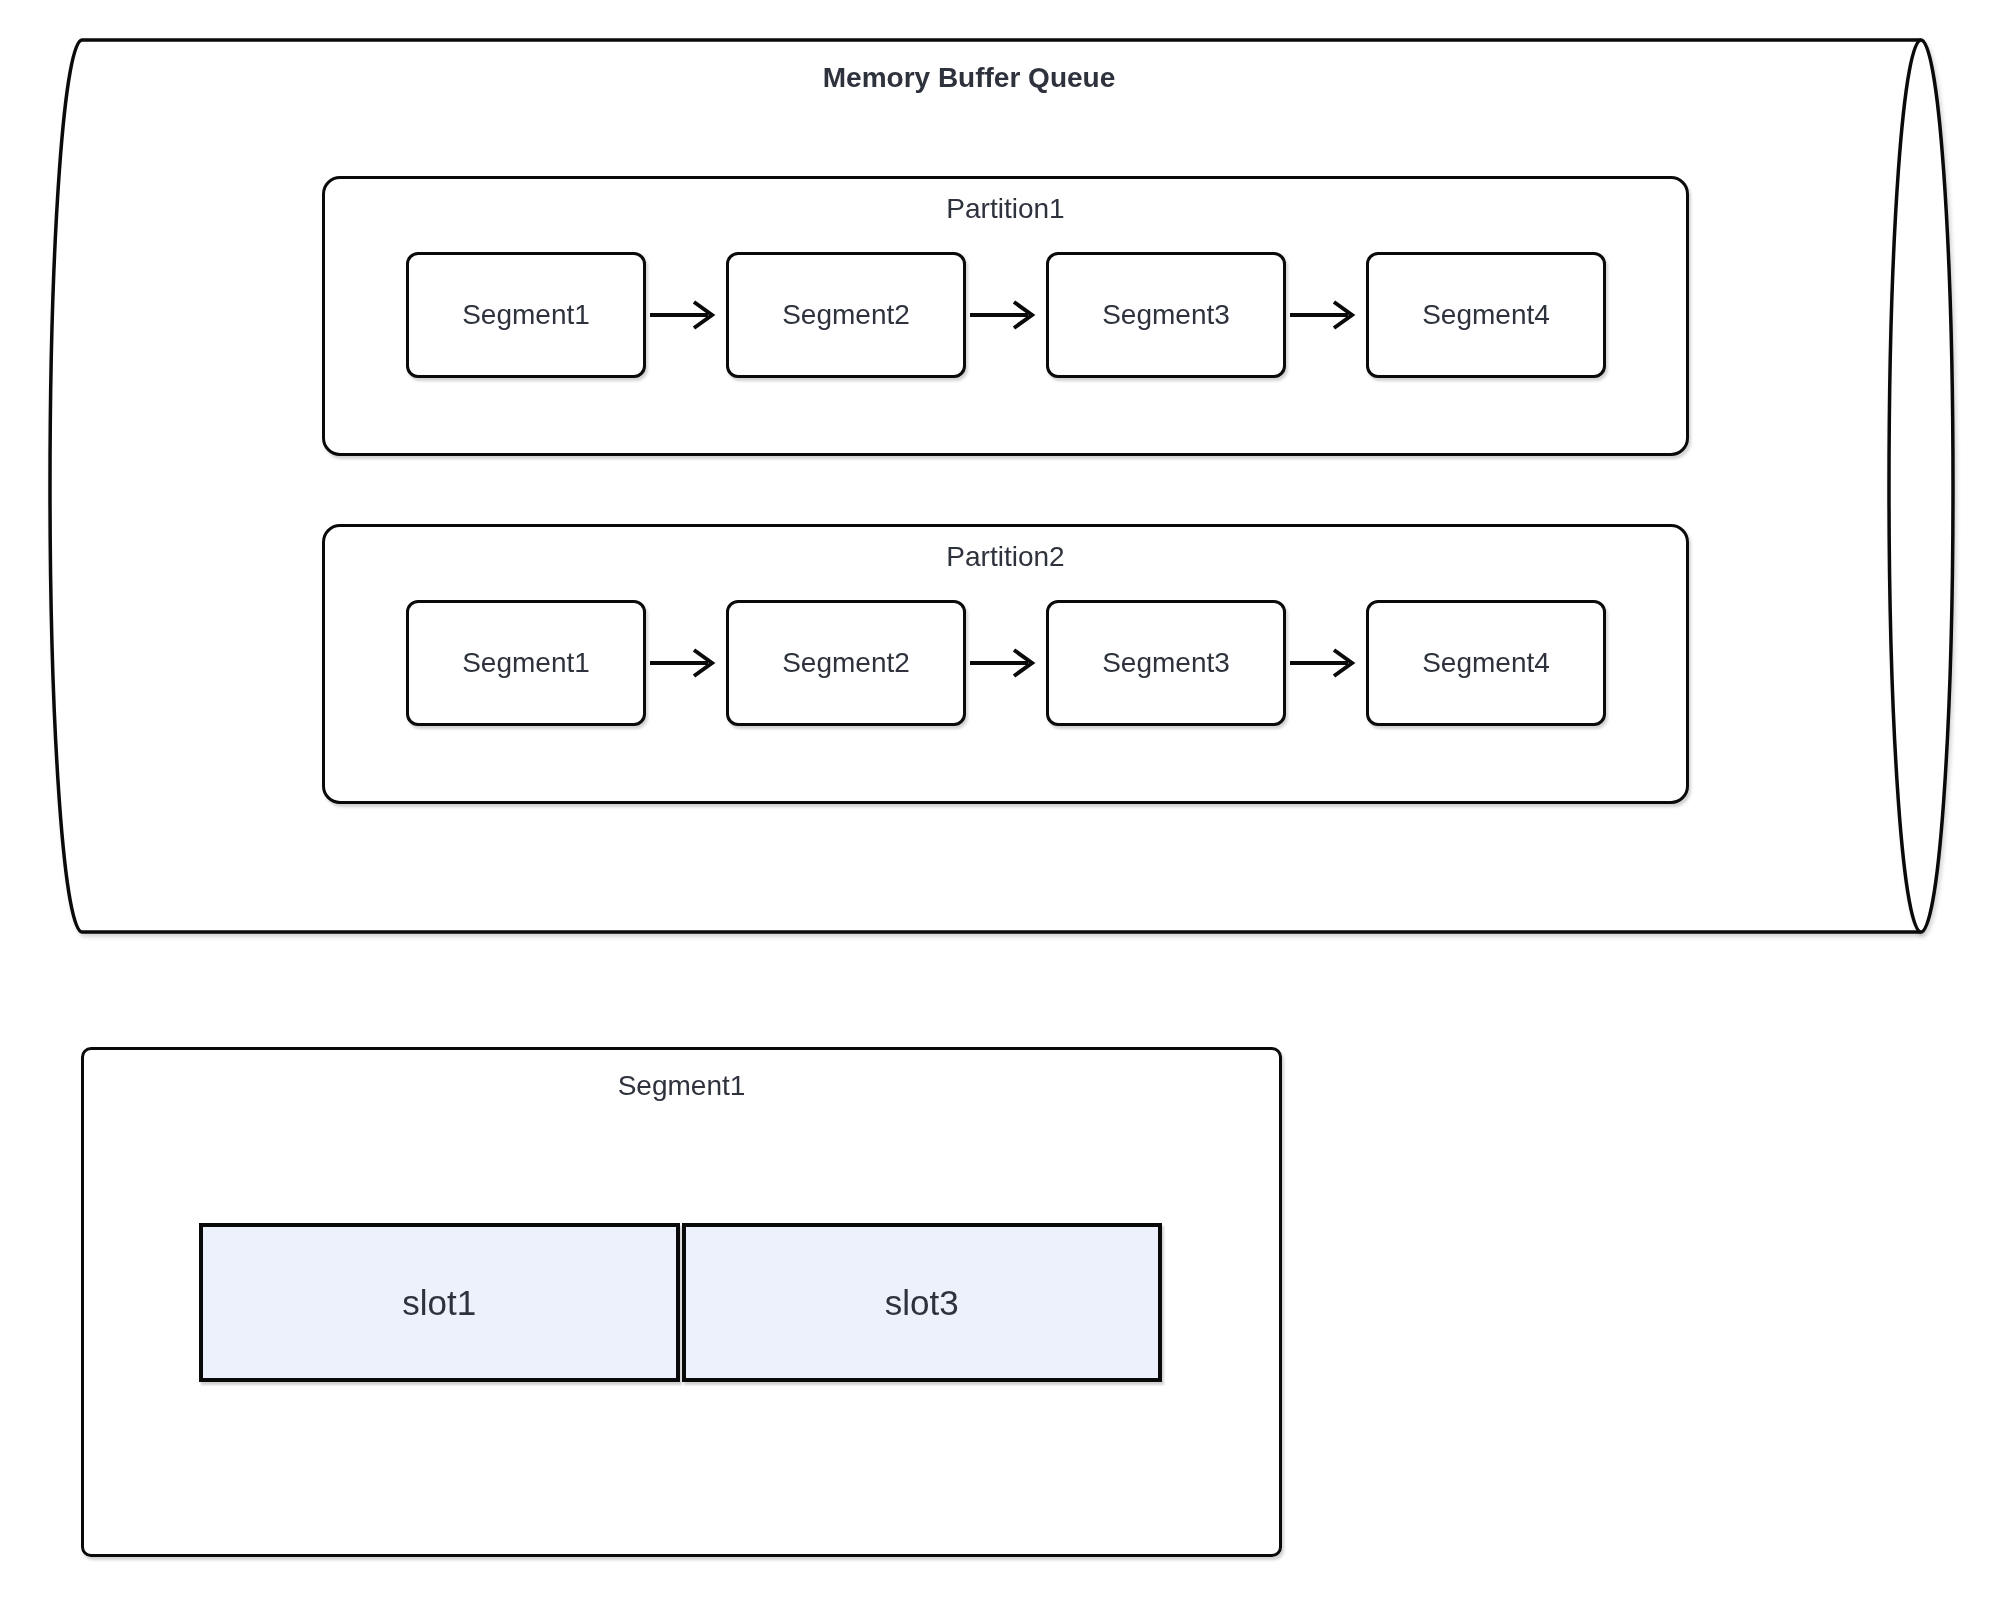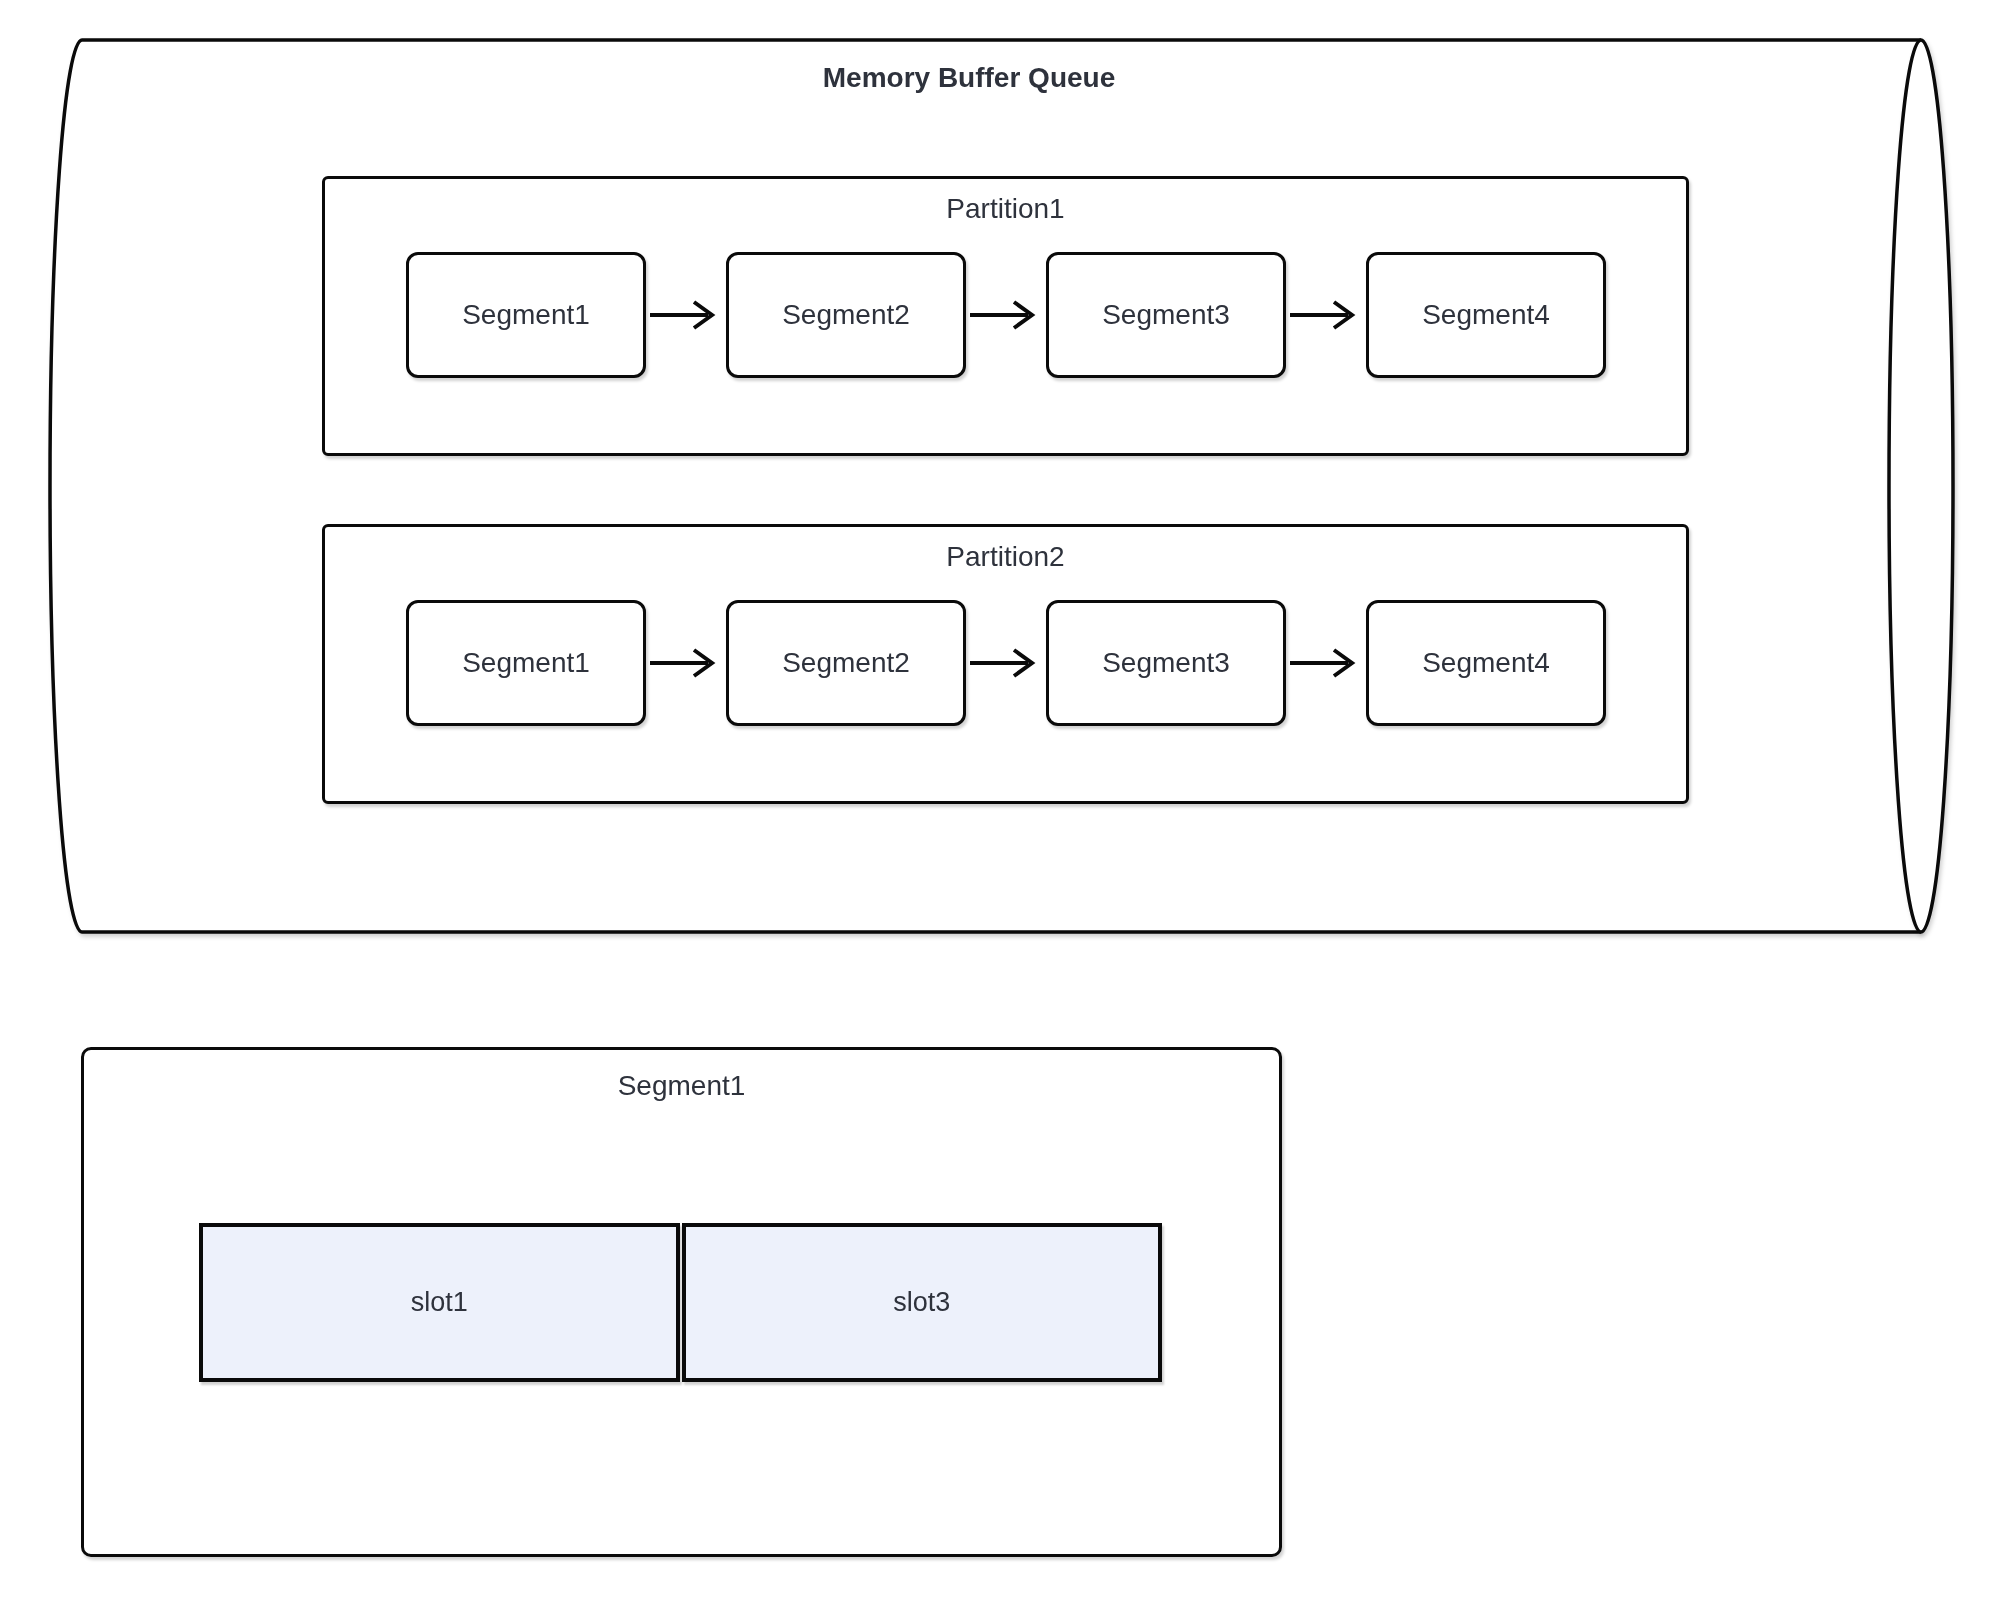--- a/index.html
+++ b/index.html
@@ -40,21 +40,21 @@
     font-size: 28px;
     color: var(--text);
     font-weight: bold;
   }
   .partition {
     position: absolute;
     left: 322px;
     width: 1361px; height: 274px;
     background: #ffffff;
     border: 3px solid var(--stroke);
-    border-radius: 6px;
+    border-radius: 18px;
     box-shadow: 2px 3px 3px rgba(0,0,0,0.18);
   }
   .partition-label {
     position: absolute;
     left: 0; top: 14px; width: 100%;
     text-align: center;
     font-size: 28px;
   }
   .segment-node {
     position: absolute;
@@ -105,21 +105,21 @@
     gap: 2px;
   }
   .slot {
     flex: 1 1 0;
     background: var(--slot-fill);
     border: 4px solid var(--stroke);
     box-shadow: 2px 3px 2px rgba(0,0,0,0.18);
     display: flex;
     align-items: center;
     justify-content: center;
-    font-size: 27px;
+    font-size: 35px;
     box-sizing: border-box;
   }
 </style>
 </head>
 <body>
 
 <div class="canvas">
 
   <svg class="cylinder-svg" viewBox="0 0 2004 1610" xmlns="http://www.w3.org/2000/svg">
     <path class="shape" d="M 1921 40 L 82 40 A 32 446 0 0 0 82 932 L 1921 932"></path>

